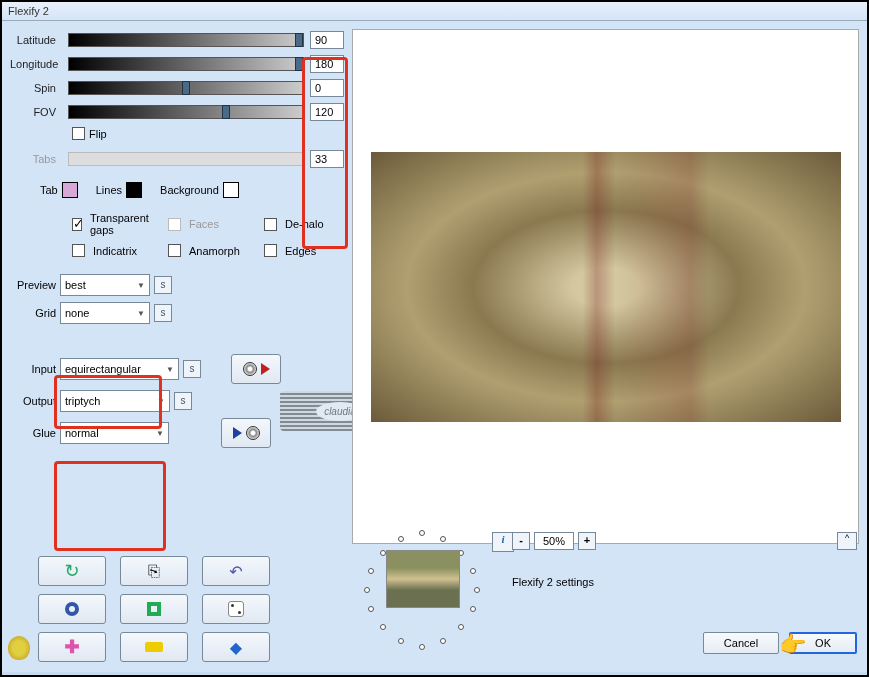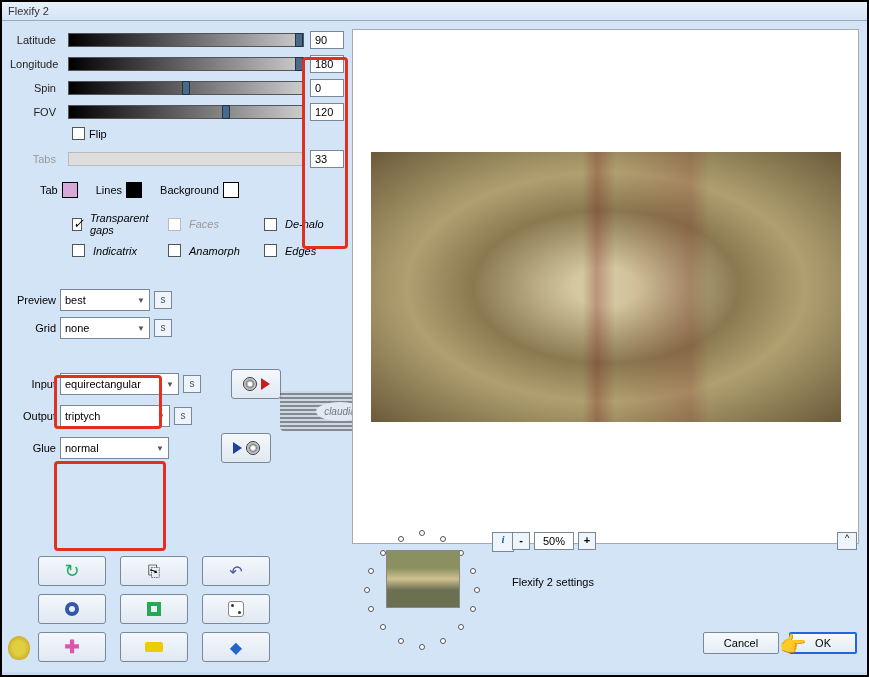--- a/index.html
+++ b/index.html
@@ -24,21 +24,21 @@
 .hl3 { left: 52px; top: 440px; width: 112px; height: 90px; border-radius: 4px; }
 
 .checkbox-row { display: flex; align-items: center; margin: 6px 0 6px 62px; }
 .checkbox { width: 13px; height: 13px; border: 1px solid #555; background: #fff; margin-right: 4px; position: relative; display: inline-block; }
 .checkbox.checked::after { content: '✓'; position: absolute; top: -3px; left: 0; font-size: 13px; color: #000; }
 
 .color-row { display: flex; align-items: center; margin: 14px 0 14px 30px; gap: 4px; }
 .color-swatch { width: 16px; height: 16px; border: 1px solid #000; display: inline-block; vertical-align: middle; }
 
 .check-group { margin-left: 62px; margin-top: 8px; }
-.check-line { display: flex; gap: 16px; margin-bottom: 8px; align-items: center; font-style: italic; }
+.check-line { display: flex; gap: 16px; margin-bottom: 8px; align-items: center; }
 .check-item { display: flex; align-items: center; gap: 4px; min-width: 80px; }
 .check-item.disabled { color: #999; }
 
 .dropdown-row { display: flex; align-items: center; margin-bottom: 6px; }
 .dropdown-label { width: 50px; text-align: right; padding-right: 4px; font-size: 11px; }
 .dropdown { border: 1px solid #789; background: #fff; height: 20px; padding: 10px 4px; display: flex; align-items: center; justify-content: space-between; gap: 16px; }
 .dropdown .arrow { font-size: 8px; color: #555; }
 .mini-btn { width: 18px; height: 18px; border: 1px solid #789; background: #eef4fa; margin-left: 4px; text-align: center; font-size: 10px; line-height: 16px; color: #456; }
 
 .tool-btn { width: 68px; height: 30px; border: 1px solid #789; background: linear-gradient(#f4f8fc, #e0e8f2); display: flex; align-items: center; justify-content: center; border-radius: 3px; }
@@ -159,21 +159,21 @@
               <span class="checkbox"></span>
               <span>Anamorph</span>
             </div>
           <div class="check-item">
               <span class="checkbox"></span>
               <span>Edges</span>
             </div>
         </div>
       </div>
 
-      <div style="margin-top:32px">
+      <div style="margin-top:17px">
         <div class="dropdown-row">
           <div class="dropdown-label">Preview</div>
           <div class="dropdown" style="width:90px">
               <span>best</span>
               <span class="arrow">▼</span>
             </div>
           <div class="mini-btn">s</div>
         </div>
         <div class="dropdown-row">
           <div class="dropdown-label">Grid</div>

